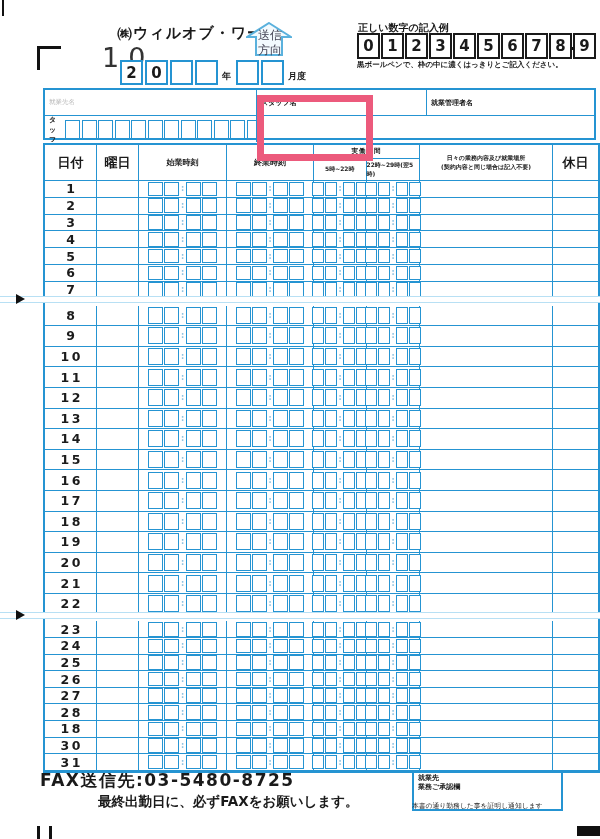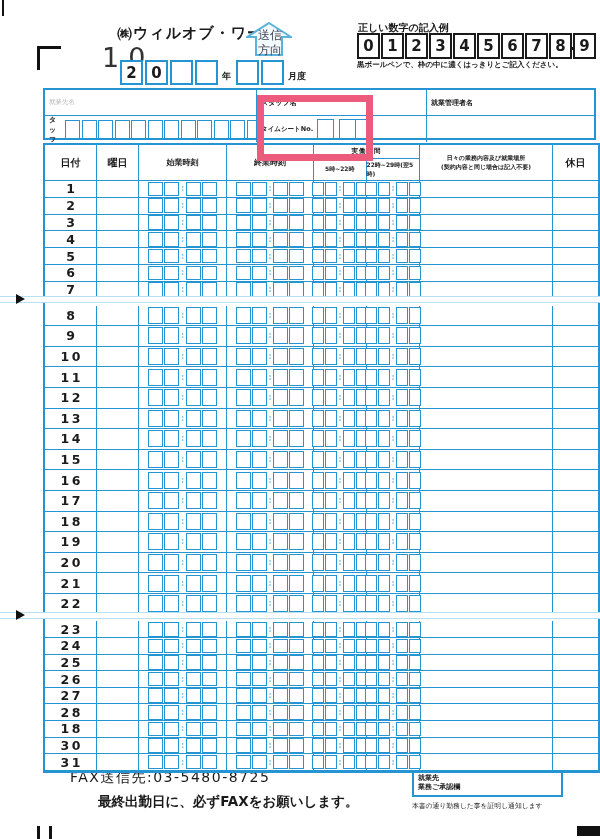--- a/index.html
+++ b/index.html
@@ -43,21 +43,21 @@
   .ts-adj{margin-left:-1.5px;}
   
   .pink{left:257px;top:95px;width:116px;height:66px;border:7px solid #ec5a7c;box-sizing:border-box;z-index:6;}
   
   .table{left:43px;top:143px;width:553px;border:2.5px solid #2594d2;box-sizing:content-box;z-index:1;}
   .thead{display:flex;height:35px;border-bottom:1.5px solid #2594d2;font-weight:bold;}
   .hc{border-right:1.5px solid #2594d2;box-sizing:border-box;display:flex;align-items:center;
       justify-content:center;text-align:center;}
   .w-date{width:52px;} .w-day{width:42px;} .w-start{width:88px;} .w-end{width:87px;}
   .w-b1{width:53px;} .w-b2{width:53px;} .w-desc{width:133px;} .w-hol{width:45px;}
-  .h-sm{font-size:10px;} .h-md{font-size:8px;}
+  .h-sm{font-size:13px;} .h-md{font-size:8px;}
   .h-night{width:106px;display:flex;flex-direction:column;border-right:1.5px solid #2594d2;box-sizing:border-box;}
   .h-group{height:13px;display:flex;align-items:center;justify-content:center;font-size:6.5px;letter-spacing:1px;}
   .h-bands{flex:1;display:flex;border-top:1px solid #2594d2;}
   .h-band{width:53px;display:flex;align-items:center;justify-content:center;font-size:6px;box-sizing:border-box;}
   .h-band:first-child{border-right:1.5px solid #2594d2;}
   .h-desc-inner{font-size:6px;line-height:1.35;font-weight:bold;}
   .hc:last-child{border-right:none;}
   .row{display:flex;border-bottom:1.4px solid #2594d2;box-sizing:border-box;}
   .rowgroup[data-rows="0"] .row{height:16.8px;}
   .rowgroup[data-rows="1"] .row{height:20.6px;}
@@ -71,23 +71,23 @@
   .tb.sm{width:10px;}
   .rowgroup[data-rows="1"] .tb{height:15px;}
   .cl{font-size:8px;color:#8fc3e2;margin:0 1px;font-weight:bold;}
   .tgap{height:7px;}
   
   .band{left:0;width:600px;height:7px;background:#fff;border-top:1px solid #b8e0f4;
         border-bottom:1px solid #b8e0f4;box-sizing:border-box;z-index:5;}
   .fold-arrow{width:0;height:0;border-top:5px solid transparent;border-bottom:5px solid transparent;
               border-left:9px solid #111;z-index:7;}
   
-  .fax-line{left:70px;top:769px;font-size:14px;font-weight:normal;letter-spacing:1.5px;}
+  .fax-line{left:40px;top:769px;font-size:17px;font-weight:bold;letter-spacing:1.5px;}
   .fax-note{left:55px;top:793px;font-size:13.5px;font-weight:bold;margin-left:43px;}
-  .approval{left:412px;top:770px;width:151px;height:27px;border:2px solid #2594d2;box-sizing:border-box;
+  .approval{left:412px;top:770px;width:151px;height:41px;border:2px solid #2594d2;box-sizing:border-box;
             padding:2px 4px;font-size:7px;line-height:1.35;font-weight:bold;}
   .certify{left:412px;top:801px;font-size:6.8px;color:#222;}
 </style>
 </head>
 <body>
 
 <div class="page">
 
   <div class="abs mark tl-edge"></div>
   <div class="abs mark corner-h"></div>
@@ -151,28 +151,20 @@
           <span class="sbox"></span>
           <span class="sbox"></span>
           <span class="sbox"></span>
           <span class="sbox"></span>
           <span class="sbox"></span>
           <span class="sbox"></span>
           <span class="sbox"></span>
           <span class="sbox"></span>
         </span>
     </div>
-    <div class="scell last-row">
-      <span style="margin-right:4px;font-size:6.5px">タイムシートNo.</span>
-      <span style="display:flex">
-          <span class="tsbox ts-gap"></span>
-          <span class="tsbox"></span>
-          <span class="tsbox ts-adj"></span>
-        </span>
-    </div>
   </div>
 
   <div class="abs table">
     <div class="thead">
       <div class="hc w-date h-sm">日付</div>
       <div class="hc w-day h-sm">曜日</div>
       <div class="hc w-start h-md">始業時刻</div>
       <div class="hc w-end h-md">終業時刻</div>
       <div class="h-night">
         <div class="h-group">実働時間</div>

